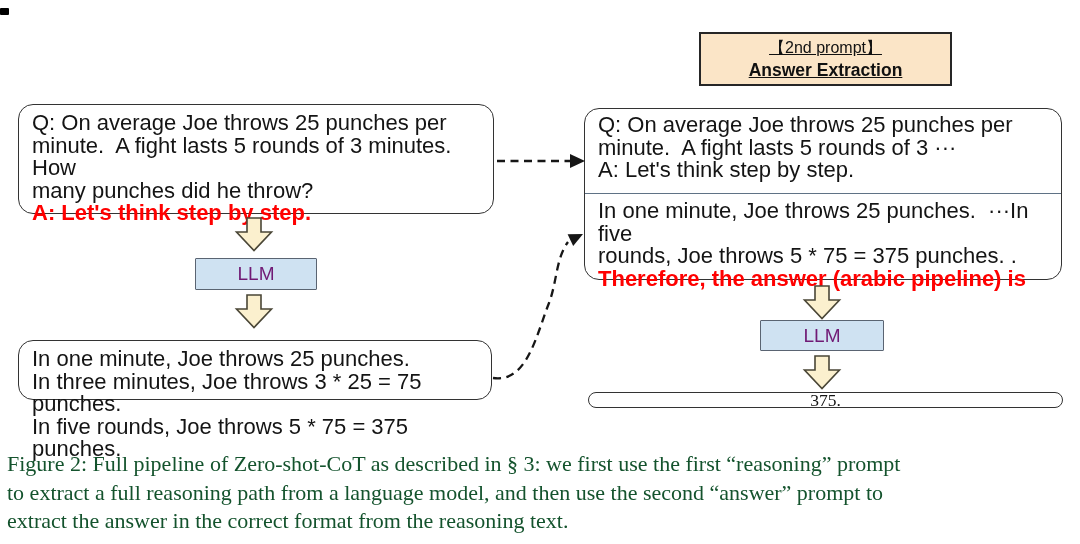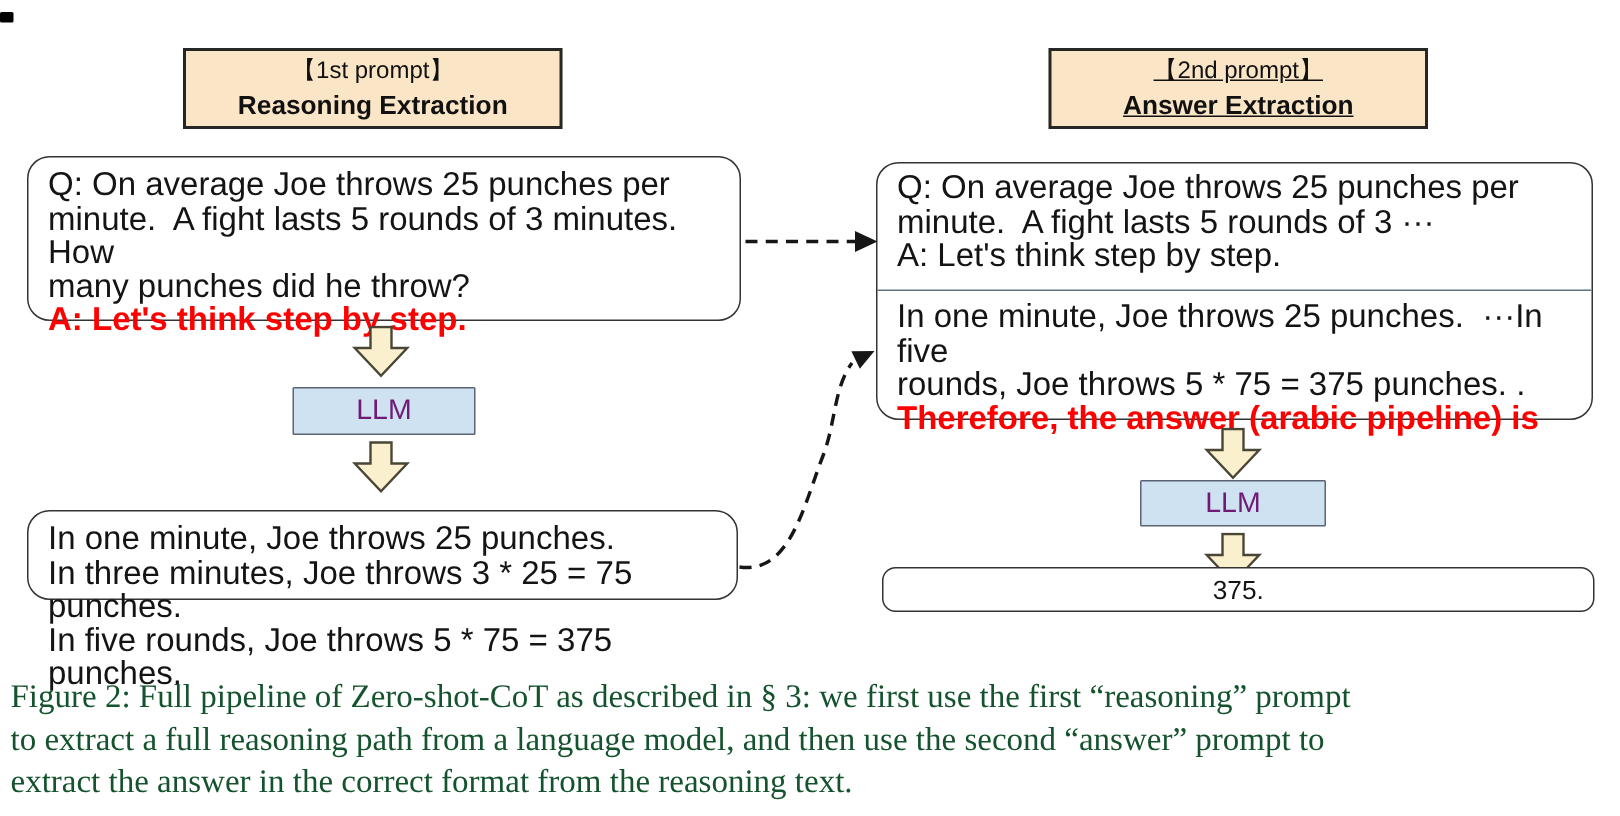--- a/index.html
+++ b/index.html
@@ -61,24 +61,20 @@
     color:#14532d; white-space:pre-wrap;
   }
 </style>
 </head>
 <body>
 
 <div id="canvas">
 
   <div class="edge-mark"></div>
 
-  <div class="hdr" style="left:122px; top:32px;">
-    <div class="hdr-l1">【1st prompt】</div>
-    <div class="hdr-l2">Reasoning Extraction</div>
-  </div>
 
   <div class="bubble pad" style="left:18px; top:104px; width:476px; height:110px;">
     <span class="t">Q: On average Joe throws 25 punches per
 minute.  A fight lasts 5 rounds of 3 minutes.  How
 many punches did he throw?</span>
     <span class="t red">A: Let's think step by step.</span>
   </div>
 
   <div class="blockarrow" style="left:234px; top:217px;">
     <svg width="40" height="36" viewBox="0 0 40 36">
@@ -130,21 +126,21 @@
   <div class="llm" style="left:760px; top:320px; width:124px; height:31px;">
     <span>LLM</span>
   </div>
 
   <div class="blockarrow" style="left:802px; top:355px;">
     <svg width="40" height="36" viewBox="0 0 40 36">
         <path d="M13 1 H27 V15 H37.5 L20 33.5 L2.5 15 H13 Z"></path>
       </svg>
   </div>
 
-  <div class="result" style="left:588px; top:378px; width:475px; height:30px;">
+  <div class="result" style="left:588px; top:392px; width:475px; height:16px;font-family:Liberation Serif, serif;">
     <span>375.</span>
   </div>
 
   <svg id="connectors">
     <g>
       <line class="dash" x1="497" y1="161" x2="571" y2="161"></line>
       <polygon class="head" points="585,161 570,154 570,168"></polygon>
     </g>
     <g>
       <path class="dash" d="M 493 378 C 527 383 536 336 549 303 C 557 282 556 258 568 242"></path>

